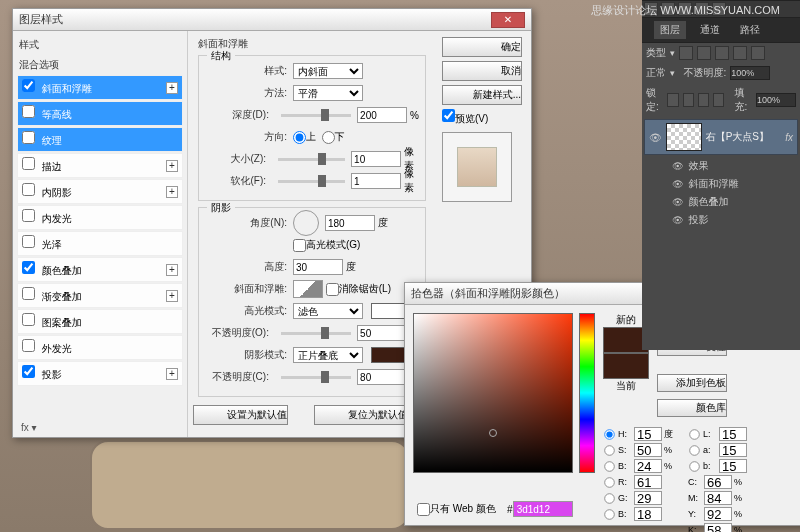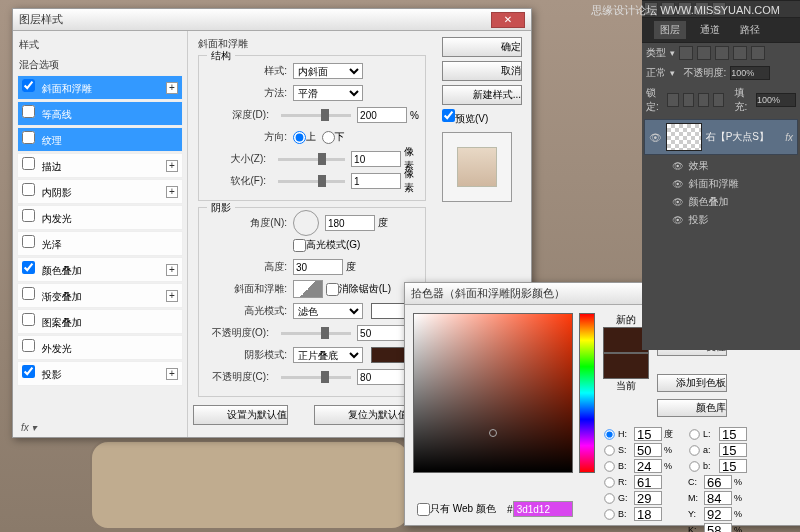--- a/index.html
+++ b/index.html
@@ -27,21 +27,21 @@
 .form-select{width:70px;height:16px;border:1px solid #999;font-size:10px;background:#fff}
 .slider{height:3px;width:90px;background:#ccc;position:relative;margin:0 6px}
 .slider::after{content:"";position:absolute;width:8px;height:12px;background:#666;top:-5px;left:40px}
 .unit{font-size:10px;margin-left:3px}
 .swatch{width:40px;height:16px;border:1px solid #666;background:#3d1d12;display:inline-block;margin-left:8px}
 .styles-right{width:95px;padding:6px}
 .btn{width:80px;height:20px;background:linear-gradient(#fff,#e0e0e0);border:1px solid #888;font-size:10px;margin-bottom:4px;cursor:pointer;display:block;text-align:right;line-height:18px}
 .preview-canvas{width:70px;height:70px;background:#f5f5f5;border:1px solid #999;margin-top:6px;display:flex;align-items:center;justify-content:center}
 .preview-shape{width:40px;height:40px;background:linear-gradient(#e8d8c5,#d0b8a0);border:1px solid #bba}
 .styles-footer{position:absolute;bottom:8px;left:180px;display:flex;gap:26px}
-.fx-footer{position:absolute;bottom:4px;left:8px;font-size:10px;color:#555;font-style:italic}
+.fx-footer{position:absolute;bottom:4px;left:8px;font-size:10px;color:#555;}
 
 .picker-dialog{left:404px;top:282px;width:446px;height:244px}
 .picker-body{display:flex;padding:8px;height:calc(100% - 22px)}
 .satval{width:160px;height:160px;background:linear-gradient(to top,#000,transparent),linear-gradient(to right,#fff,#ff3a0a);border:1px solid #666;position:relative}
 .satval .marker{position:absolute;width:8px;height:8px;border:1px solid #aaa;border-radius:50%;left:75px;top:115px}
 .hue-strip{width:16px;height:160px;margin-left:6px;background:linear-gradient(red,#ff0,#0f0,#0ff,#00f,#f0f,red);border:1px solid #666}
 .picker-right{flex:1;margin-left:8px}
 .sw{width:46px;height:26px;border:1px solid #666;background:#3d1d12}
 .sw-label{font-size:10px;text-align:center}
 .color-fields{margin-top:3px}

